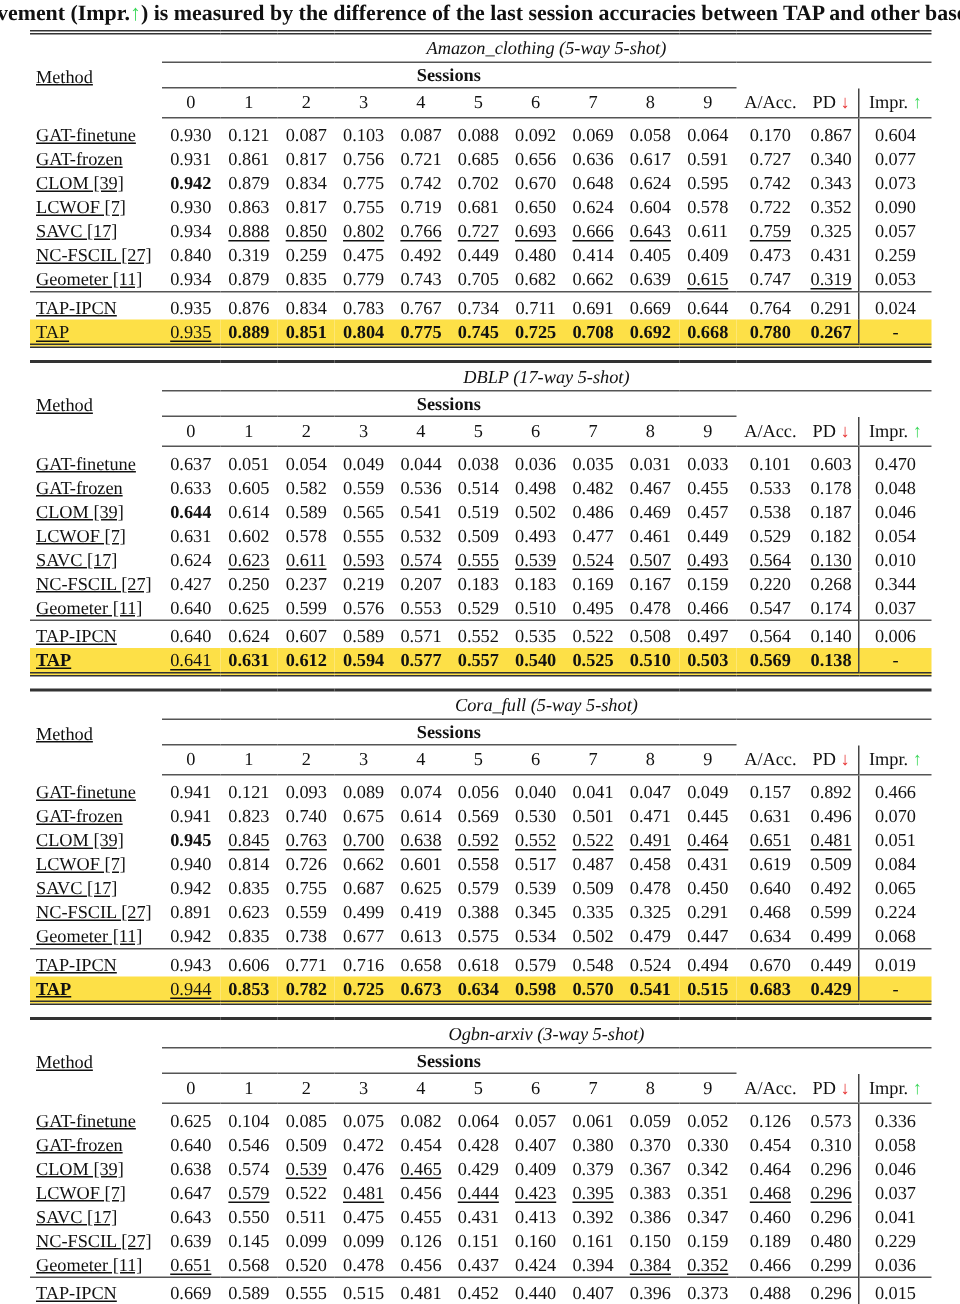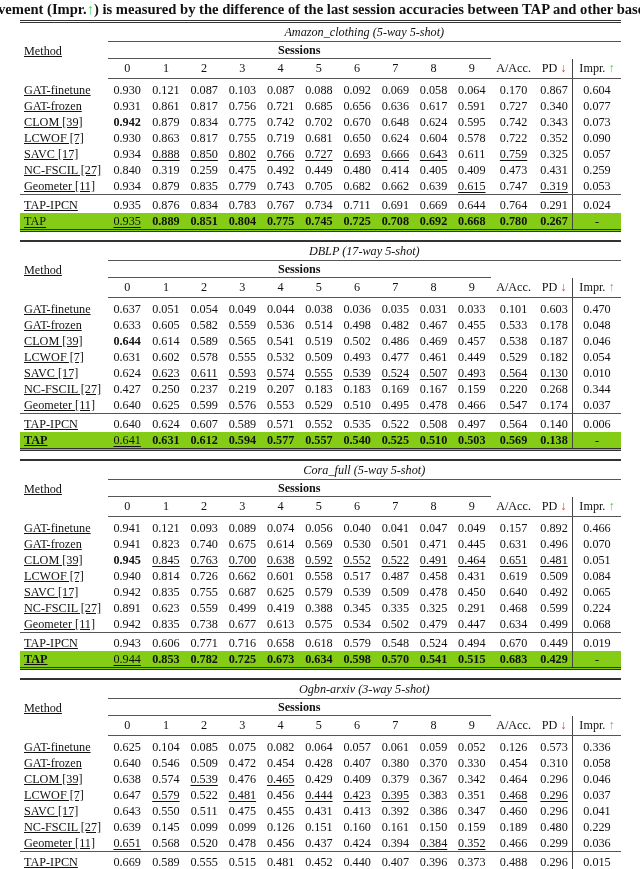--- a/index.html
+++ b/index.html
@@ -13,21 +13,21 @@
   td.m { text-align:left; padding-left:4px;text-decoration:underline; }
   .block { border-top:2.5px double #333; }
   .block-top { border-top:3px double #333; }
   tr.dataset td.t { border-bottom:1.2px solid #555; height:18px; line-height:18px;font-style:italic; }
   tr.sess td.s { border-bottom:1.2px solid #555; height:16px; line-height:16px;font-weight:bold; }
   tr.cols td { border-bottom:1.8px solid #555; height:19px; line-height:19px; }
   td.impr { border-left:1px solid #444; }
   tr.first td { padding-top:3px; }
   tr.sep td { border-top:1.8px solid #555; }
   tr.sep td { padding-top:2px; }
-  tr.tap td { background:#84cc16; }
+  tr.tap td { background:#fde047; }
   .b { font-weight:bold; }
   .u { text-decoration:underline; text-underline-offset:2px; }
   .end { border-bottom:3px double #333; }
   .spacer td { height:8px; }
 </style>
 </head>
 <body>
 
 <div class="caption"><span>vement (Impr.</span><span class="up">↑</span><span>) is measured by the difference of the last session accuracies between TAP and other base</span></div>
 

